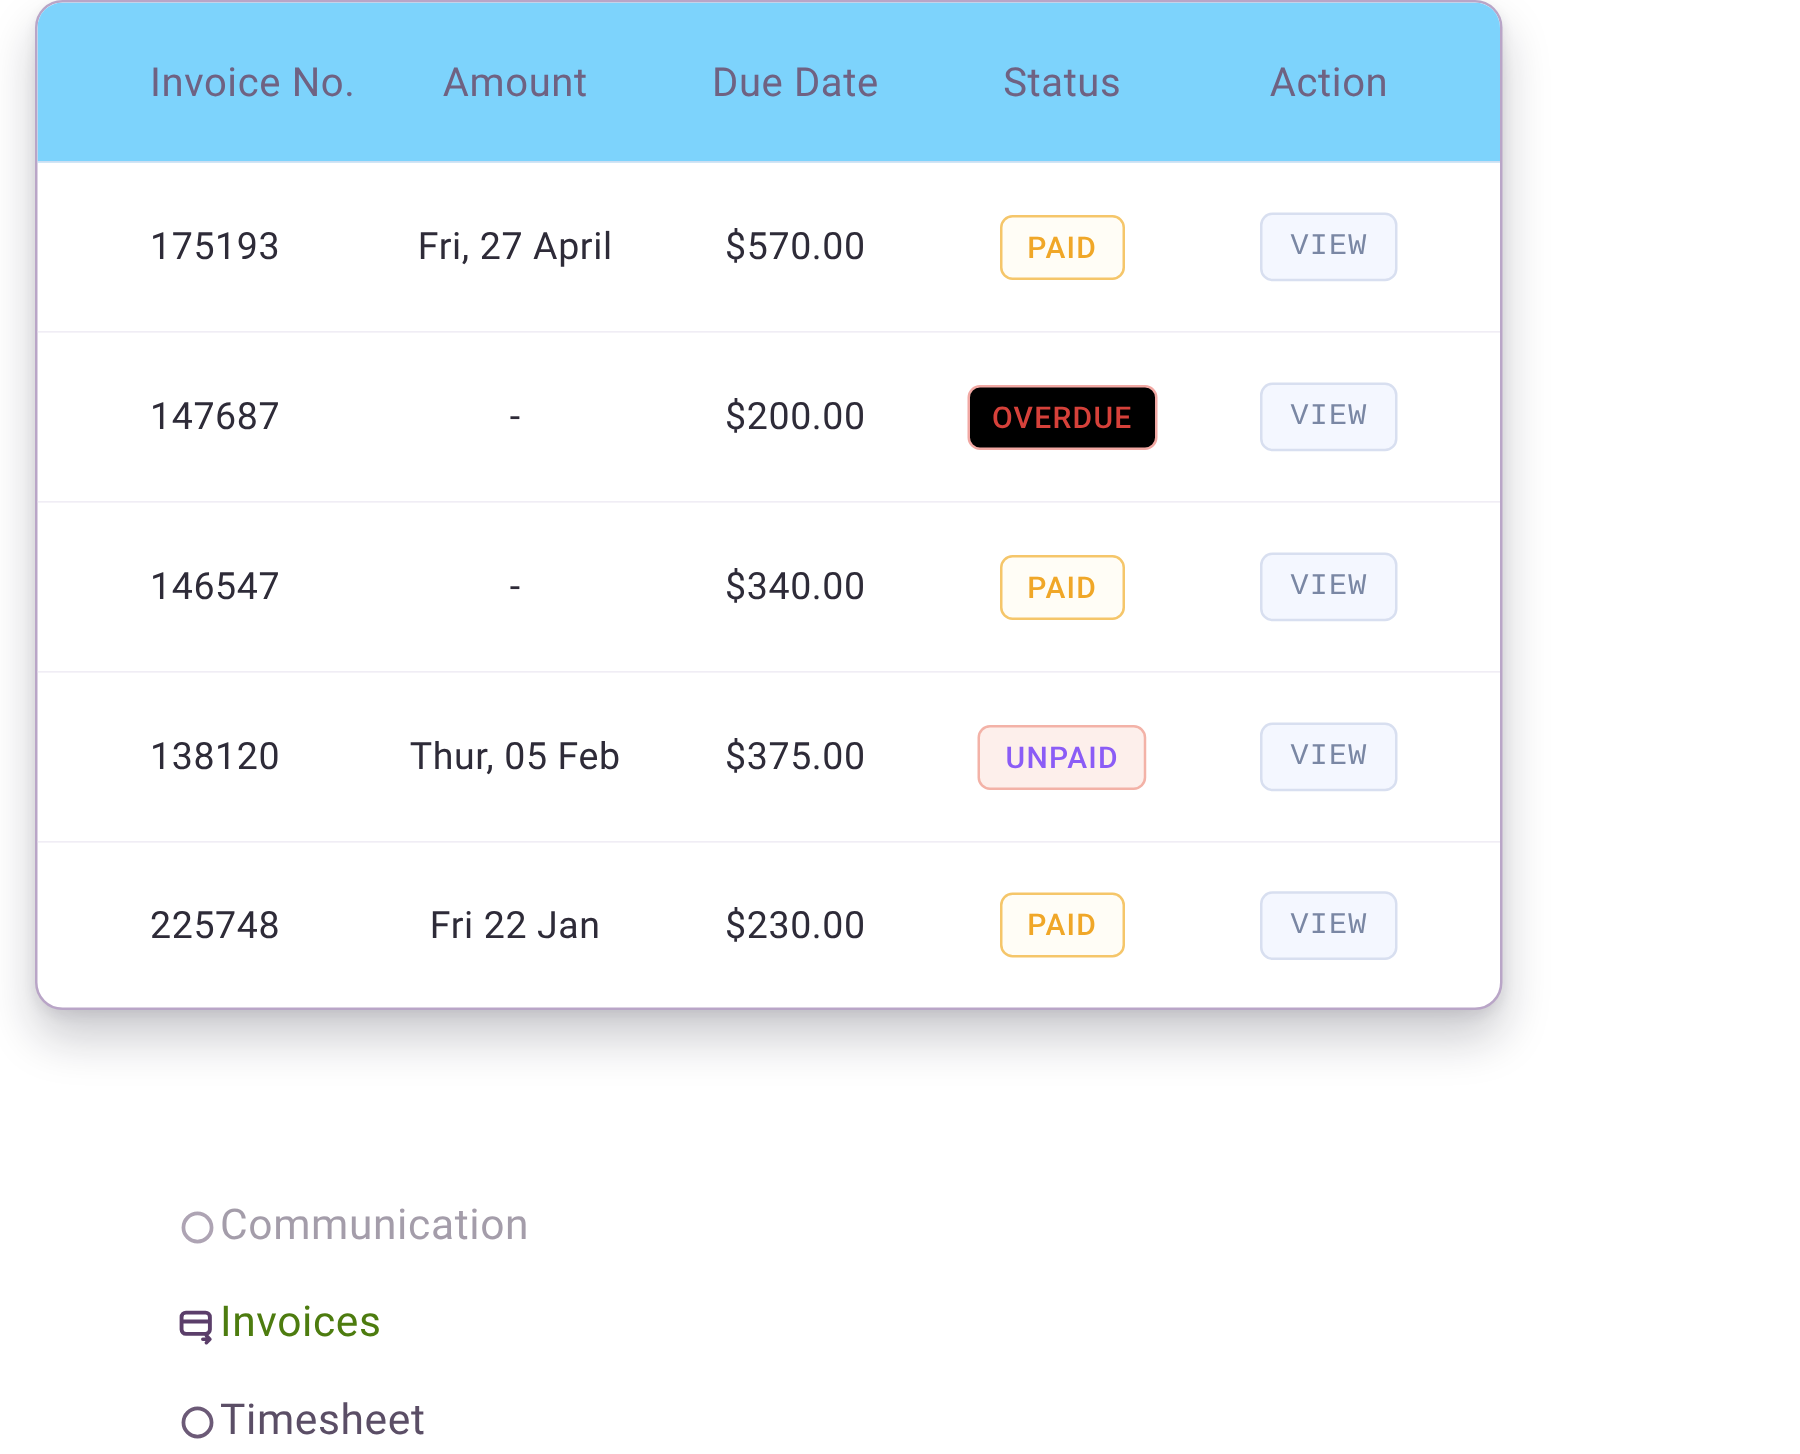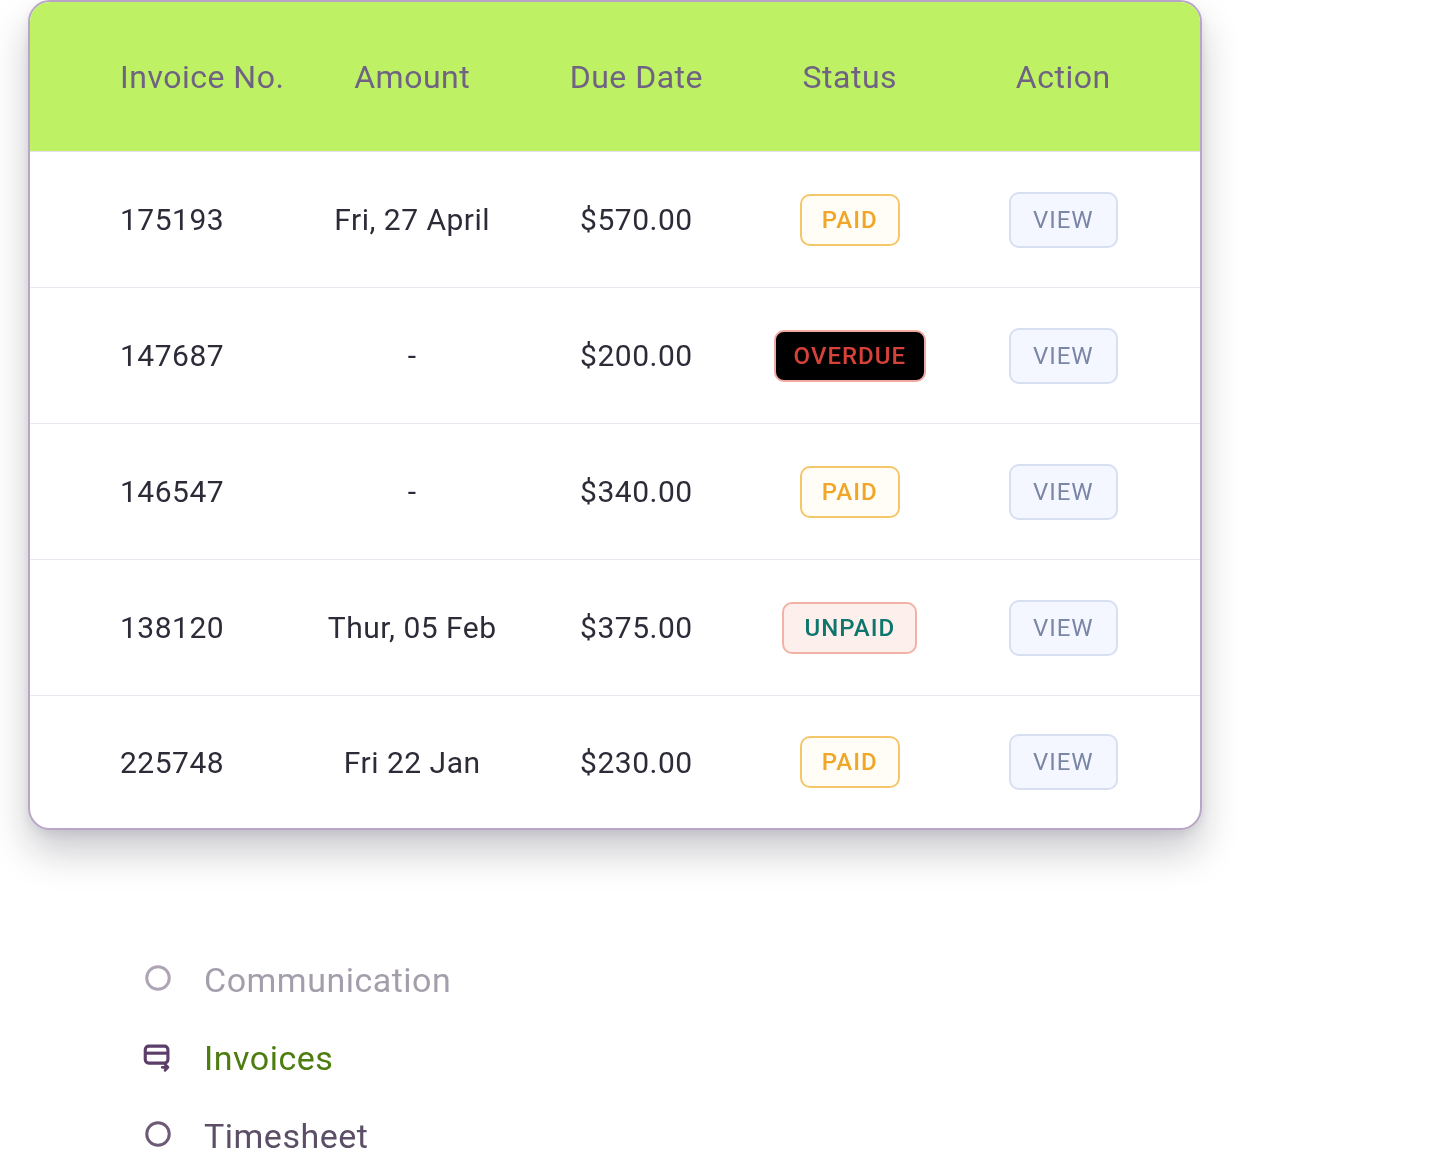--- a/index.html
+++ b/index.html
@@ -17,22 +17,21 @@
     position: absolute;
     left: 140px;
     top: 960px;
     display: flex;
     flex-direction: column;
     gap: 38px;
     z-index: 0;
   }
   .bg-nav-item {
     display: flex;
-    align-items: flex-start;
-    gap: 28px;
+    align-items: flex-end;
     font-size: 34px;
     color: #5b4e66;
     letter-spacing: 0.5px;
   }
   .bg-nav-item.faded {
     opacity: 0.55;
   }
   .bg-nav-item.active {
     color: #4d7c0f;
     font-weight: 400;
@@ -58,23 +57,23 @@
     border-radius: 22px;
     box-shadow: 0 22px 38px rgba(20,18,35,0.22), 0 4px 10px rgba(20,18,35,0.08);
     overflow: hidden;
     z-index: 2;
   }
 
   .thead {
     display: grid;
     grid-template-columns: 1.1fr 1.1fr 1fr 1fr 1fr;
     align-items: center;
-    background: #bef264;
+    background: #7dd3fc;
     border-bottom: 1px solid #e6e3ef;
-    height: 150px;
+    height: 128px;
     padding: 0 30px;
   }
   .th {
     font-size: 32px;
     color: #6f6282;
     text-align: center;
     letter-spacing: 0.5px;
   }
   .th:first-child { text-align: left; padding-left: 60px; }
 
@@ -116,39 +115,40 @@
     background: #fffdf6;
   }
   .badge.overdue {
     color: #d6413a;
     border-color: #f1a8a3;
     background: #000000;
     padding-left: 18px;
     padding-right: 18px;
   }
   .badge.unpaid {
-    color: #0f766e;
+    color: #8b5cf6;
     border-color: #f3b2a7;
     background: #fdefeb;
   }
 
   .view-btn {
     display: inline-flex;
     align-items: center;
     justify-content: center;
     min-width: 100px;
     padding: 12px 22px;
     border-radius: 10px;
     font-size: 24px;
     letter-spacing: 1px;
     color: #7a87a4;
     border: 2px solid #d8dff0;
     background: #f4f7ff;
     cursor: pointer;
     user-select: none;
+    font-family: Liberation Mono, monospace;
   }
 
   svg { display: block; }
 </style>
 </head>
 <body>
 
 <div class="bg-nav">
   <div class="bg-nav-item faded">
     <span class="nav-icon">

